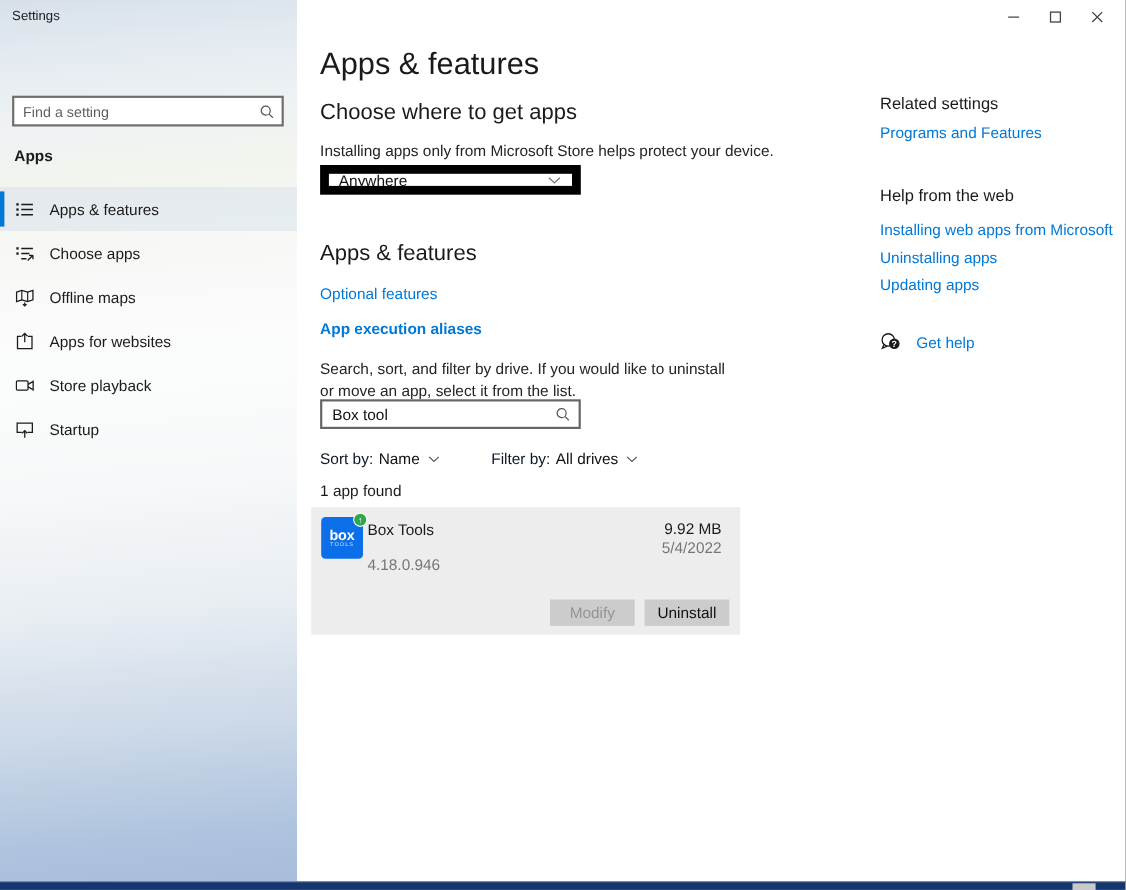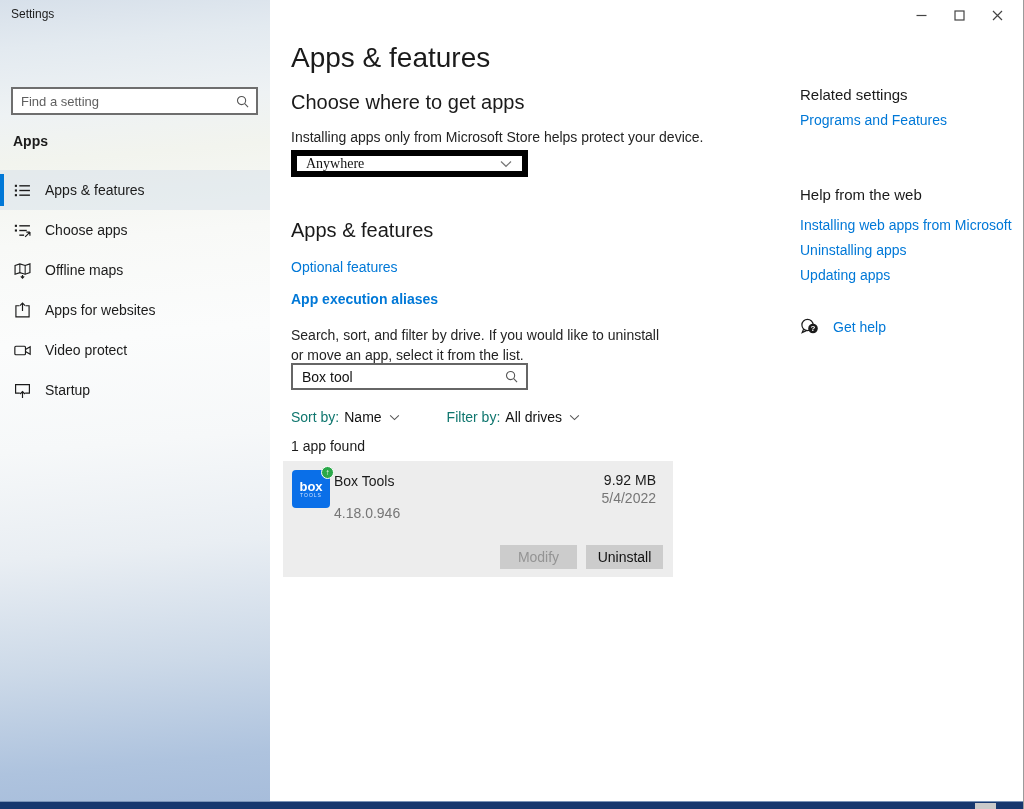--- a/index.html
+++ b/index.html
@@ -42,42 +42,42 @@
   
   .win-controls { position: absolute; top: 4px; left: 902px; display: flex; }
   .win-btn { width: 38px; height: 22px; display: flex; align-items: center; justify-content: center; color: #444; }
 
   
   .page-title { position: absolute; left: 291px; top: 42px; font-size: 28px; font-weight: 300; color: #1a1a1a; }
   .choose-heading { position: absolute; left: 291px; top: 91px; font-size: 20px; font-weight: 400; color: #1a1a1a; text-align: center; }
   .choose-desc { position: absolute; left: 291px; top: 129px; font-size: 14px; color: #242424; }
   .dropdown {
     position: absolute; left: 291px; top: 150px; width: 237px; height: 27px;
-    background: #fff; border: 6px solid #000000; display: flex; align-items: center; cursor: default; font-family: Liberation Serif, serif;
+    background: #fff; border: 8px solid #000000; display: flex; align-items: center; cursor: default;
   }
   .dropdown .dd-value { flex: 1; font-size: 14px; padding-left: 9px; color: #111; }
   .dropdown .chev { margin-right: 10px; display: flex; }
 
   .section-heading { position: absolute; left: 291px; top: 219px; font-size: 20px; color: #1a1a1a; }
   .link { color: #0078d7; font-size: 14px; text-decoration: none; cursor: pointer; }
   .link-1 { position: absolute; left: 291px; top: 259px; }
   .link-2 { position: absolute; left: 291px; top: 291px; font-weight: bold; }
   .search-desc { position: absolute; left: 291px; top: 325px; width: 382px; font-size: 14px; line-height: 20px; color: #242424; }
   .app-search {
     position: absolute; left: 291px; top: 363px; width: 237px; height: 27px;
     background: #fff; border: 2px solid #666; display: flex; align-items: center;
   }
   .app-search input {
     flex: 1; border: none; outline: none; font-family: "Liberation Sans", sans-serif;
     font-size: 14px; color: #111; padding-left: 9px; background: transparent;
   }
   .app-search .mag { margin-right: 8px; display: flex; }
 
   .sortfilter { position: absolute; left: 291px; top: 409px; display: flex; align-items: center; font-size: 14px; }
-  .sf-label { color: #0f766e; }
+  .sf-label { color: #0f172a; }
   .sf-value { color: #111; margin-left: 5px; }
   .sf-chev { margin-left: 7px; display: flex; }
   .sf-gap { width: 47px; }
 
   .result-count { position: absolute; left: 291px; top: 438px; font-size: 14px; color: #1b1b1b; }
 
   .app-item { position: absolute; left: 283px; top: 461px; width: 390px; height: 116px; background: #ededed; cursor: default; }
   .app-icon {
     position: absolute; left: 9px; top: 9px; width: 38px; height: 38px; border-radius: 4px;
     background: #0a6fe8; display: flex; flex-direction: column; align-items: center; justify-content: center;
@@ -99,21 +99,21 @@
   }
   .btn.disabled { color: #949494; }
   .btn.enabled { color: #111; cursor: pointer; }
   .btn + .btn { margin-left: 9px; }
 
   
   .right-col { position: absolute; left: 800px; top: 86px; width: 216px; }
   .rc-heading { font-size: 15px; color: #1a1a1a; }
   .rc-link { display: block; font-size: 14px; color: #0078d7; text-decoration: none; cursor: pointer; }
   .rc-related-link { margin-top: 9px; }
-  .rc-help-heading { margin-top: 58px; }
+  .rc-help-heading { margin-top: 42px; }
   .rc-help-links { margin-top: 14px; }
   .rc-help-links .rc-link { margin-bottom: 9px; }
   .get-help-row { margin-top: 35px; display: flex; align-items: center; cursor: pointer; }
   .get-help-row .rc-link { margin-left: 13px; }
 
   
   .bottom-bar { position: absolute; left: 0; bottom: 0; width: 1024px; height: 8px; background: #16376e; border-top: 1px solid #7a93b8; }
   .bottom-notch { position: absolute; left: 975px; top: 1px; width: 21px; height: 7px; background: #c9c9c9; }
 
   svg { display: block; }
@@ -186,21 +186,21 @@
         </span>
         <span class="nav-label">Apps for websites</span>
       </div>
       <div class="nav-item">
         <span class="nav-icon">
           <svg width="17" height="17" viewBox="0 0 16 16">
               <rect x="0.8" y="4" width="10" height="8" rx="1" fill="none" stroke="#1b1b1b" stroke-width="1.1"></rect>
               <path d="M10.8 7 L15.2 4.4 V11.6 L10.8 9" fill="none" stroke="#1b1b1b" stroke-width="1.1"></path>
             </svg>
         </span>
-        <span class="nav-label">Video protect</span>
+        <span class="nav-label">Store playback</span>
       </div>
       <div class="nav-item">
         <span class="nav-icon">
           <svg width="17" height="17" viewBox="0 0 16 16">
               <path d="M5.5 10.5 H1.5 V2.5 H14.5 V10.5 H10.5" fill="none" stroke="#1b1b1b" stroke-width="1.1"></path>
               <path d="M8 15 V9 M5.7 11.3 L8 9 L10.3 11.3" fill="none" stroke="#1b1b1b" stroke-width="1.1"></path>
             </svg>
         </span>
         <span class="nav-label">Startup</span>
       </div>

